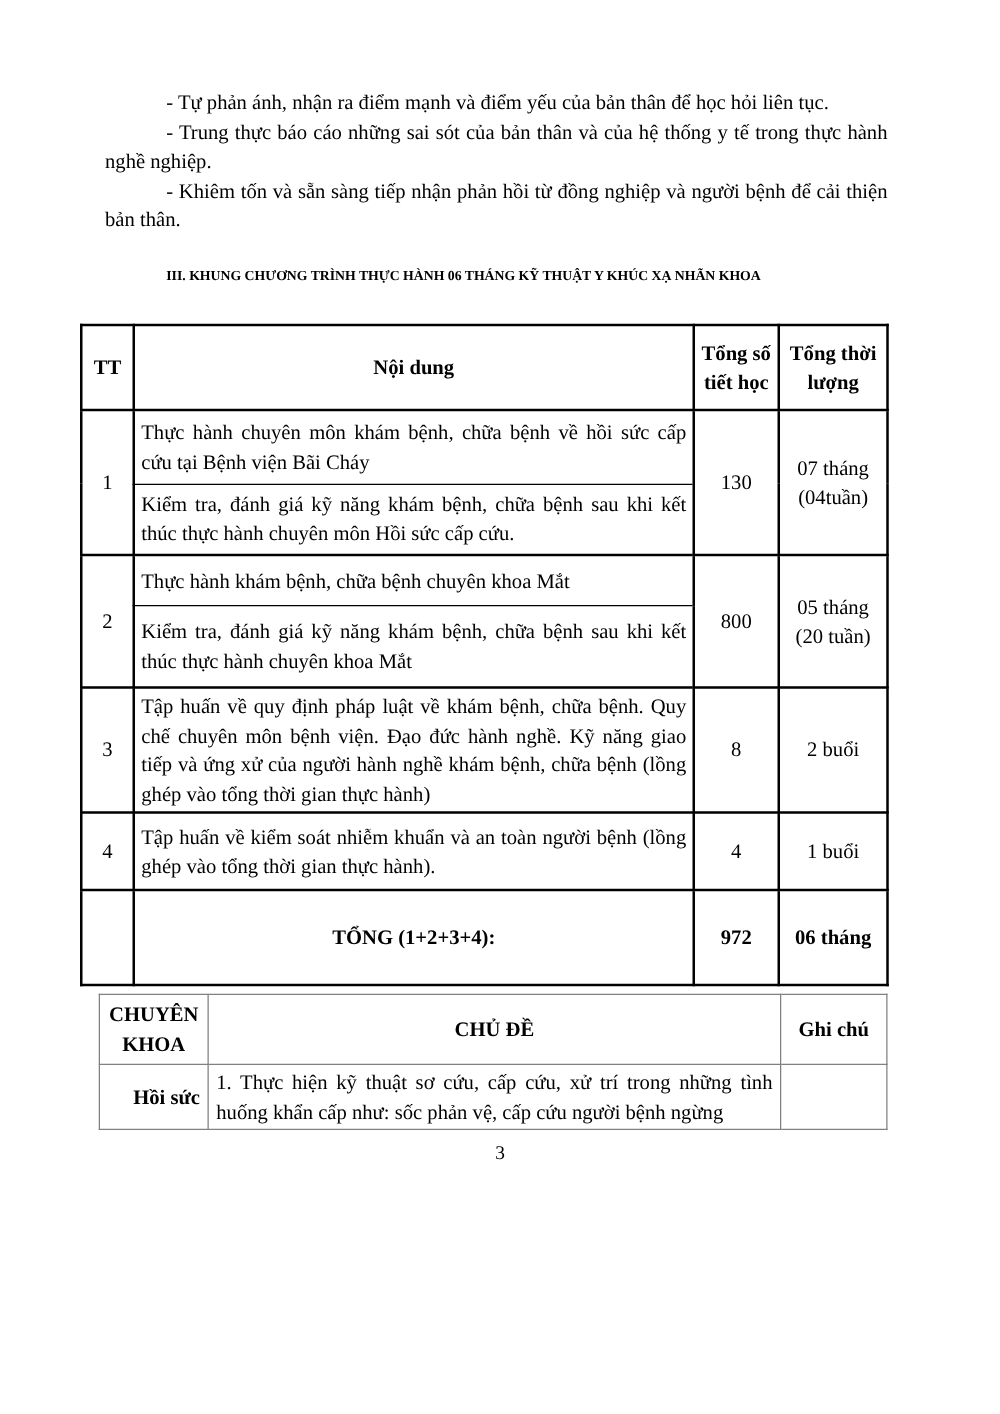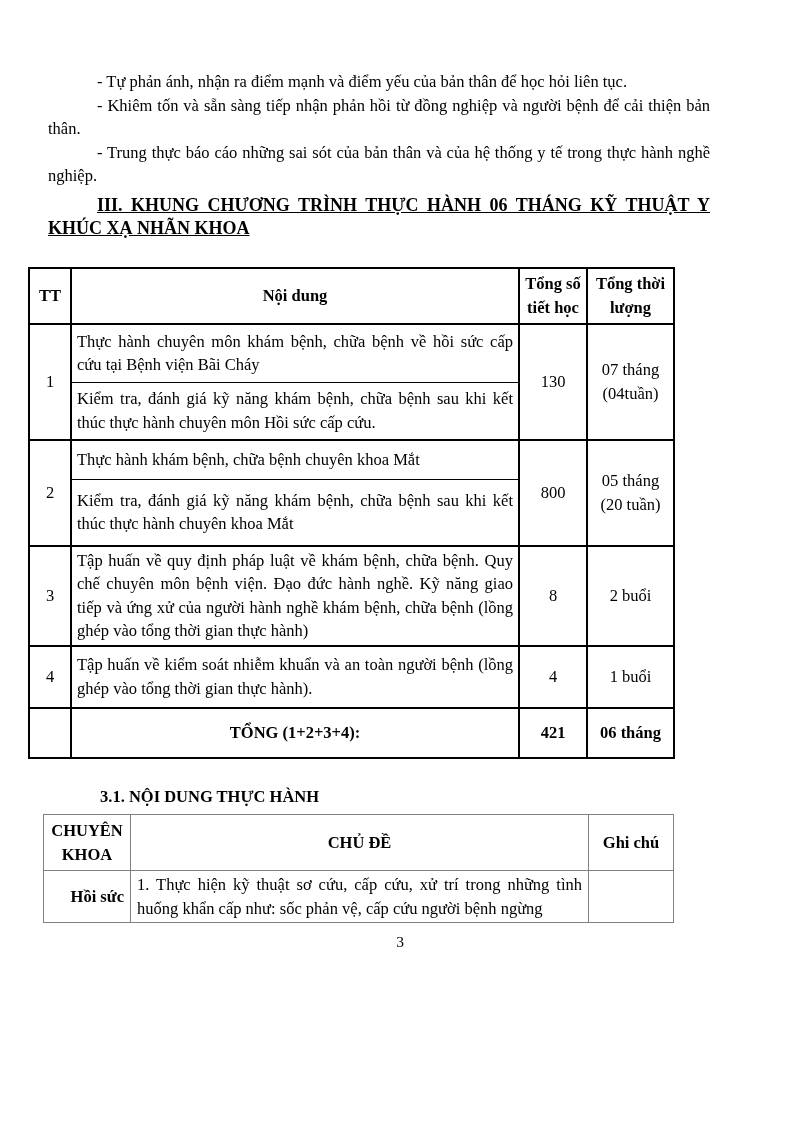--- a/index.html
+++ b/index.html
@@ -7,35 +7,34 @@
     width: 800px; height: 1131px;
     background: #ffffff;
     color: #000;
     font-family: "Liberation Serif", "DejaVu Serif", serif;
     font-size: 16.5px;
     line-height: 23.5px;
     position: relative;
     overflow: hidden;
   }
   .content {
-    padding: 70px 90px 0 48px;
+    padding: 70px 90px 0 84px;
   }
   .para {
     margin: 0;
     text-align: justify;
     text-indent: 49px;
   }
   .heading-iii {
-    margin: 6px 0 0 0;
-    font-size: 18px;
+    margin: 22px 0 0 0;
+    font-size: 11px;
     line-height: 23.5px;
     font-weight: bold;
     text-align: justify;
     text-indent: 49px;
-    text-decoration: underline;
   }
   .sub-heading {
     margin: 0;
     font-size: 16.5px;
     line-height: 23.5px;
     font-weight: bold;
     padding-left: 52px;
   }
   .h31   { margin-top: 26px; }
   .h311  { margin-top: 8px; }
@@ -84,35 +83,35 @@
     font-size: 15.5px;
   }
 </style>
 </head>
 <body>
 
 <div class="page">
   <div class="content">
 
     <p class="para">- Tự phản ánh, nhận ra điểm mạnh và điểm yếu của bản thân để học hỏi liên tục.</p>
+    <p class="para">- Trung thực báo cáo những sai sót của bản thân và của hệ thống y tế trong thực hành nghề nghiệp.</p>
     <p class="para">- Khiêm tốn và sẵn sàng tiếp nhận phản hồi từ đồng nghiệp và người bệnh để cải thiện bản thân.</p>
-    <p class="para">- Trung thực báo cáo những sai sót của bản thân và của hệ thống y tế trong thực hành nghề nghiệp.</p>
 
     <h3 class="heading-iii">III. KHUNG CHƯƠNG TRÌNH THỰC HÀNH 06 THÁNG KỸ THUẬT Y KHÚC XẠ NHÃN KHOA</h3>
 
 
     <table class="t1">
       <colgroup>
         <col style="width:42px">
           <col style="width:448px">
           <col style="width:68px">
           <col style="width:87px">
       </colgroup>
       <tbody>
-          <tr style="height:56px">
+          <tr style="height:68px">
         <th>TT</th>
         <th>Nội dung</th>
         <th>Tổng số tiết học</th>
         <th>Tổng thời lượng</th>
       </tr>
 
       <tr style="height:59px">
         <td class="c" rowspan="2">1</td>
         <td class="j thinb">Thực hành chuyên môn khám bệnh, chữa bệnh về hồi sức cấp cứu tại Bệnh viện Bãi Cháy</td>
         <td class="c" rowspan="2">130</td>
@@ -139,30 +138,29 @@
         <td class="c">2 buổi</td>
       </tr>
 
       <tr style="height:62px">
         <td class="c">4</td>
         <td class="j">Tập huấn về kiểm soát nhiễm khuẩn và an toàn người bệnh (lồng ghép vào tổng thời gian thực hành).</td>
         <td class="c">4</td>
         <td class="c">1 buổi</td>
       </tr>
 
-      <tr style="height:50px">
+      <tr style="height:76px">
         <td></td>
         <td class="c b">TỔNG (1+2+3+4):</td>
-        <td class="c b">421</td>
+        <td class="c b">972</td>
         <td class="c b">06 tháng</td>
       </tr>
     </tbody>
       </table>
 
-    <h4 class="sub-heading h31">3.1. NỘI DUNG THỰC HÀNH</h4>
 
     <table class="t2">
       <colgroup>
         <col style="width:87px">
           <col style="width:458px">
           <col style="width:85px">
       </colgroup>
       <tbody>
           <tr style="height:56px">
         <th>CHUYÊN KHOA</th>

